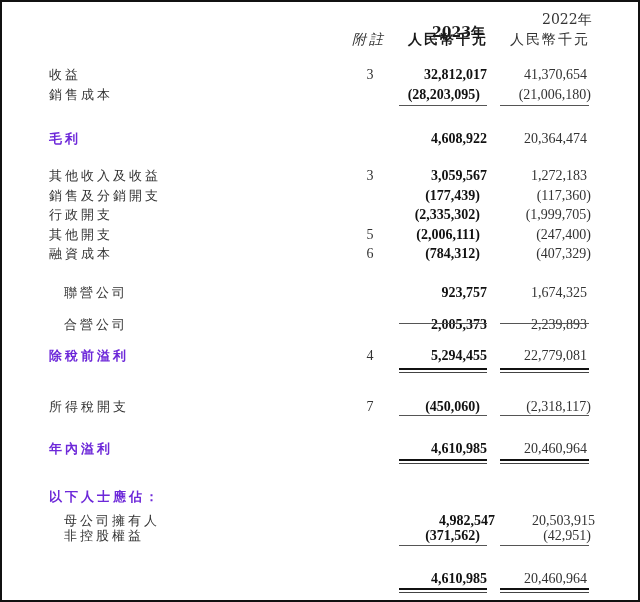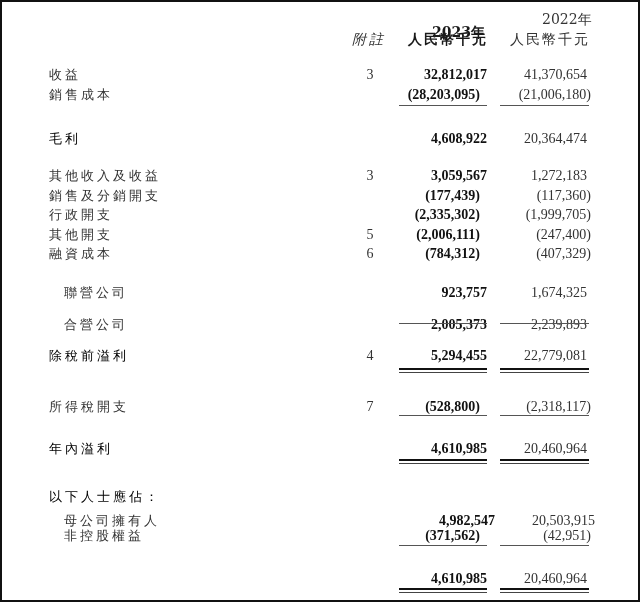--- a/index.html
+++ b/index.html
@@ -20,21 +20,21 @@
     .hdr { position: absolute; font-size: 14px; line-height: 16px; white-space: nowrap; }
     .hdr.bold { font-weight: bold; }
     .note-hdr { font-style: italic; color: #333; letter-spacing: 3px; }
     .row { position: absolute; left: 0; width: 636px; height: 18px; }
     .label {
       position: absolute; left: 47px; top: 0;
       font-size: 13px; line-height: 18px; letter-spacing: 3px;
       white-space: nowrap; color: #333;
     }
     .label.indent { left: 62px; }
-    .label.bold { font-weight: normal; color: #000000; }
+    .label.bold { font-weight: bold; color: #6d28d9; }
     .note {
       position: absolute; left: 362px; width: 12px; top: 0;
       font-family: "Liberation Serif", serif;
       font-size: 14px; line-height: 18px; text-align: center; color: #333;
     }
     .v23, .v22 {
       position: absolute; top: 0;
       font-family: "Liberation Serif", serif;
       font-size: 14px; line-height: 18px; white-space: nowrap;
       text-align: right;
@@ -126,21 +126,21 @@
     <span class="note">4</span>
     <span class="v23">5,294,455</span>
     <span class="v22">22,779,081</span>
   </div>
   <div class="rule double c23" style="top:366px;"></div>
   <div class="rule double c22" style="top:366px;"></div>
 
   <div class="row" style="top:396px;">
     <span class="label">所得稅開支</span>
     <span class="note">7</span>
-    <span class="v23 paren">(528,800)</span>
+    <span class="v23 paren">(450,060)</span>
     <span class="v22 paren">(2,318,117)</span>
   </div>
   <div class="rule single c23" style="top:413px;"></div>
   <div class="rule single c22" style="top:413px;"></div>
 
   <div class="row" style="top:438px;">
     <span class="label bold">年內溢利</span>
     <span class="v23">4,610,985</span>
     <span class="v22">20,460,964</span>
   </div>

